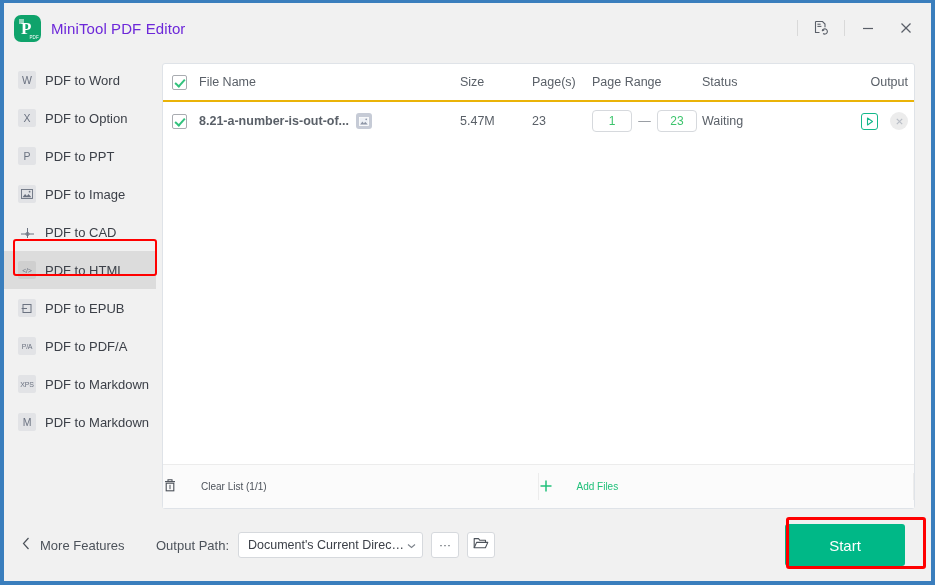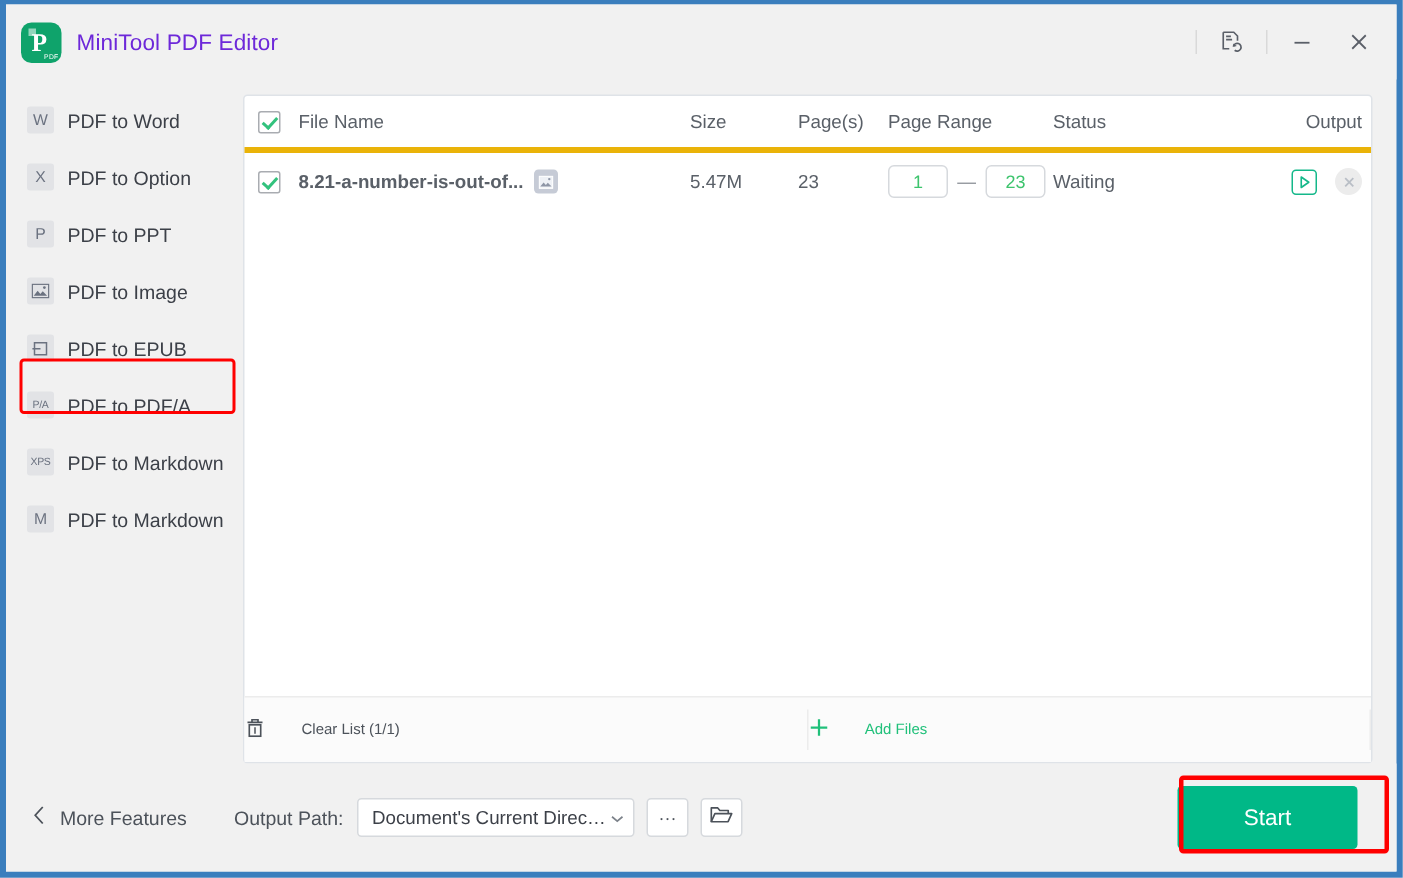--- a/index.html
+++ b/index.html
@@ -158,21 +158,21 @@
     flex-direction: column;
     min-height: 0;
   }
 
   
   #table-header {
     height: 38px;
     flex: 0 0 38px;
     display: flex;
     align-items: center;
-    border-bottom: 4px solid #eab308;
+    border-bottom: 2px solid #eab308;
     font-size: 12.5px;
     color: #5a6068;
   }
   .row-line {
     height: 38px;
     flex: 0 0 38px;
     display: flex;
     align-items: center;
     font-size: 12.5px;
     color: #5a6068;
@@ -428,21 +428,35 @@
         <span class="side-ico">
           <svg width="12" height="10" viewBox="0 0 12 10">
             <rect x="0.5" y="0.5" width="11" height="9" fill="none" stroke="#6b7280" stroke-width="0.9"></rect>
             <path d="M1.5 8.2l2.6-3.3 1.8 2.1 1.6-1.9 2.9 3.1z" fill="#6b7280"></path>
             <circle cx="8.6" cy="2.7" r="0.9" fill="#6b7280"></circle>
           </svg>
         </span>
         <span class="side-label">PDF to Image</span>
       </div>
 
-
+      <div class="side-item">
+        <span class="side-ico plain">
+          <svg width="15" height="13" viewBox="0 0 15 13">
+            <line x1="1" y1="8" x2="14" y2="8" stroke="#6b7280" stroke-width="1"></line>
+            <line x1="7.5" y1="2" x2="7.5" y2="12" stroke="#6b7280" stroke-width="1"></line>
+            <circle cx="7.5" cy="8" r="1.6" fill="none" stroke="#6b7280" stroke-width="1"></circle>
+          </svg>
+        </span>
+        <span class="side-label">PDF to CAD</span>
+      </div>
+
+      <div class="side-item selected">
+        <span class="side-ico tiny">&lt;/&gt;</span>
+        <span class="side-label">PDF to HTML</span>
+      </div>
 
       <div class="side-item">
         <span class="side-ico">
           <svg width="12" height="11" viewBox="0 0 12 11">
             <rect x="2" y="1.5" width="8" height="8" fill="none" stroke="#6b7280" stroke-width="1"></rect>
             <line x1="0.6" y1="5.5" x2="6" y2="5.5" stroke="#6b7280" stroke-width="1"></line>
           </svg>
         </span>
         <span class="side-label">PDF to EPUB</span>
       </div>

